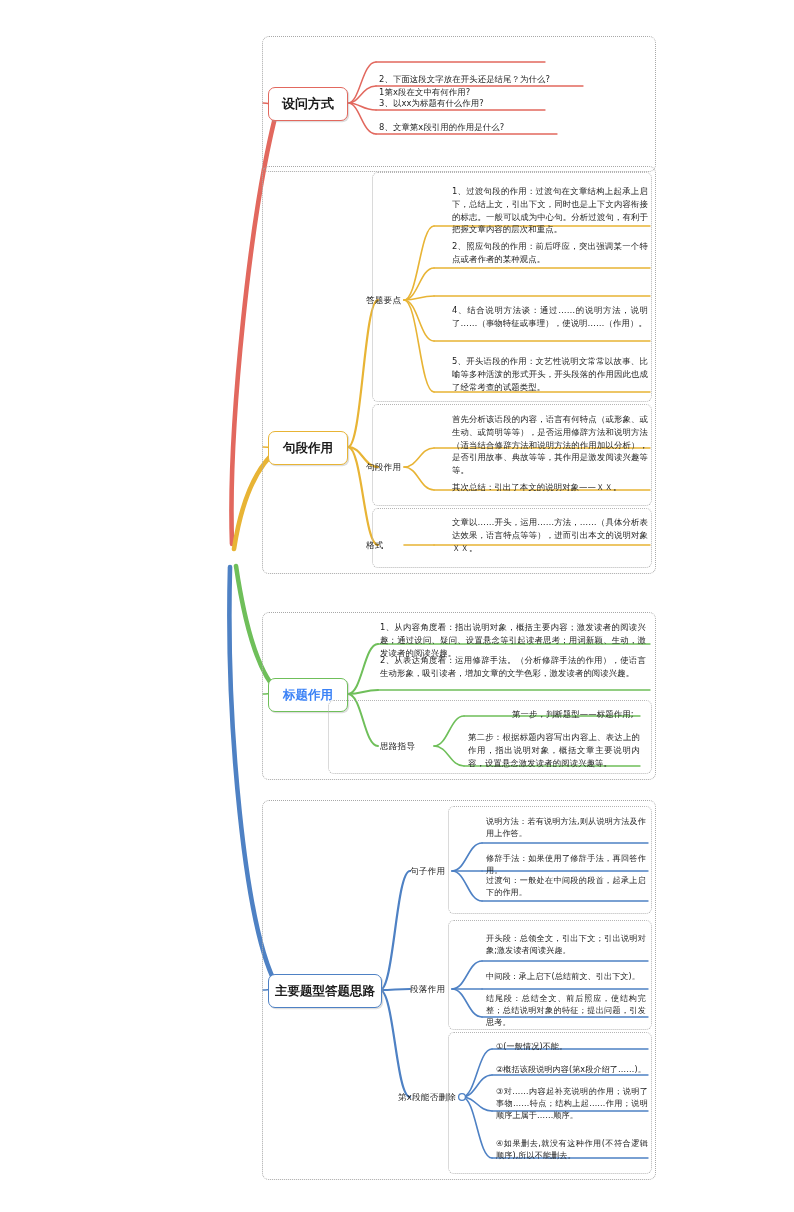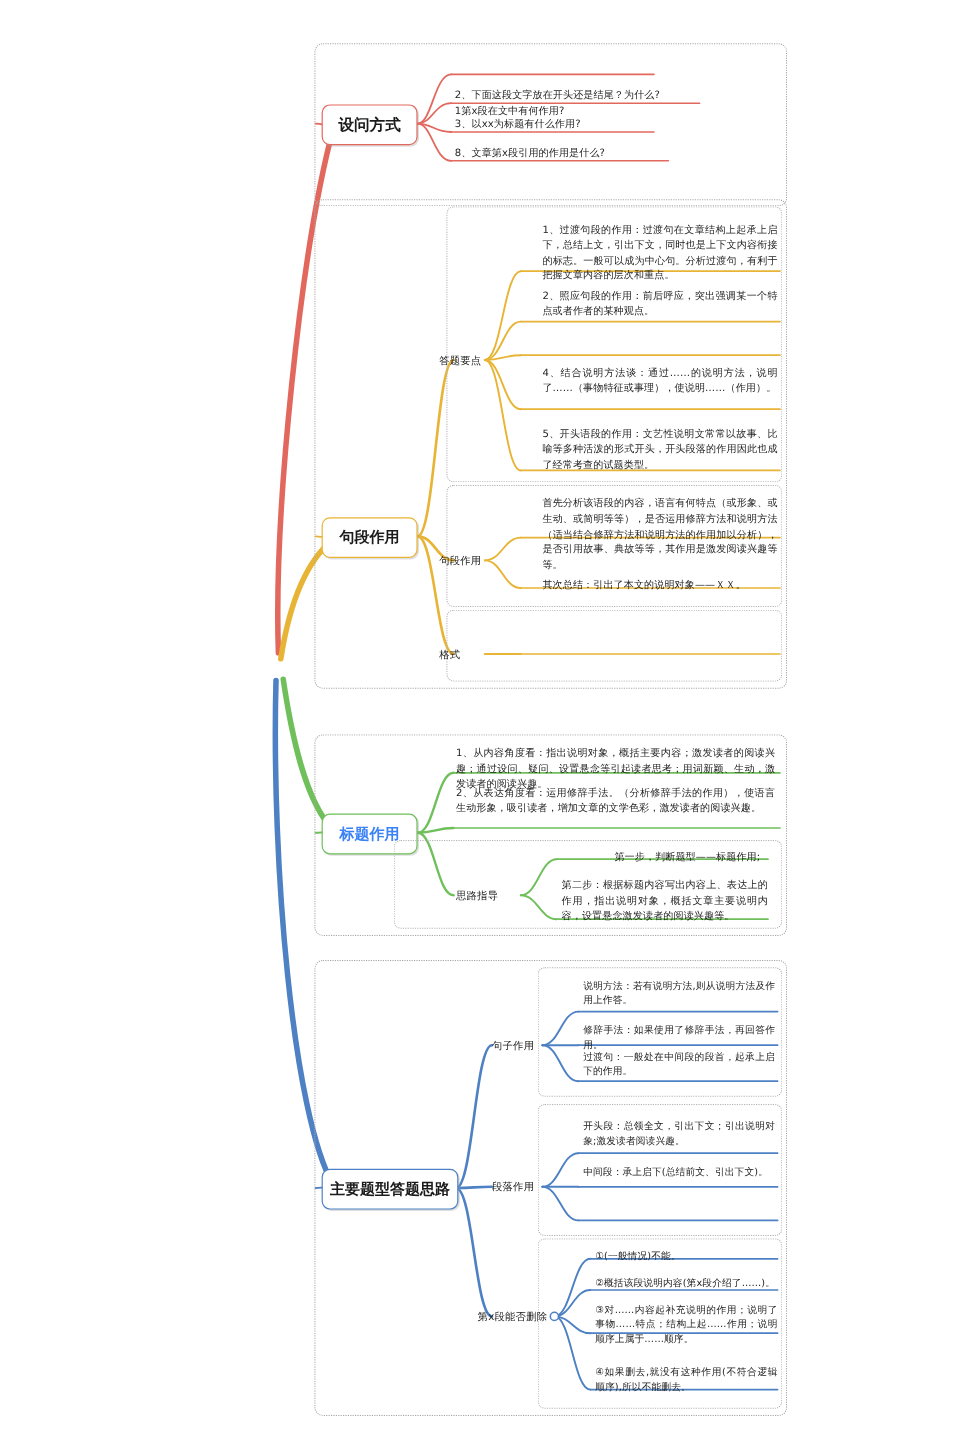--- a/index.html
+++ b/index.html
@@ -171,20 +171,21 @@
   <div class="leaf" style="left:452px;top:304px;width:196px;">4、结合说明方法谈：通过……的说明方法，说明了……（事物特征或事理），使说明……（作用）。</div>
   <div class="leaf" style="left:452px;top:355px;width:196px;">5、开头语段的作用：文艺性说明文常常以故事、比喻等多种活泼的形式开头，开头段落的作用因此也成了经常考查的试题类型。</div>
 
   <div class="frame inner" style="left:372px;top:404px;width:278px;height:100px;"></div>
   <div class="sublabel" style="left:366px;top:462px;">句段作用</div>
   <div class="leaf" style="left:452px;top:413px;width:196px;">首先分析该语段的内容，语言有何特点（或形象、或生动、或简明等等），是否运用修辞方法和说明方法（适当结合修辞方法和说明方法的作用加以分析），是否引用故事、典故等等，其作用是激发阅读兴趣等等。</div>
   <div class="leaf" style="left:452px;top:481px;width:196px;">其次总结：引出了本文的说明对象——ＸＸ。</div>
 
   <div class="frame inner" style="left:372px;top:508px;width:278px;height:58px;"></div>
   <div class="sublabel" style="left:366px;top:540px;">格式</div>
+  <div class="leaf" style="left:452px;top:516px;width:196px;">文章以……开头，运用……方法，……（具体分析表达效果，语言特点等等），进而引出本文的说明对象ＸＸ。</div>
 
   <div class="frame" style="left:262px;top:612px;width:392px;height:166px;"></div>
 
   <div class="pill green" style="left:268px;top:678px;width:78px;height:32px;font-size:12.5px;">
     <span>标题作用</span>
   </div>
 
   <div class="leaf" style="left:380px;top:621px;width:266px;">1、从内容角度看：指出说明对象，概括主要内容；激发读者的阅读兴趣；通过设问、疑问、设置悬念等引起读者思考；用词新颖、生动，激发读者的阅读兴趣。</div>
   <div class="leaf" style="left:380px;top:654px;width:266px;">2、从表达角度看：运用修辞手法。（分析修辞手法的作用），使语言生动形象，吸引读者，增加文章的文学色彩，激发读者的阅读兴趣。</div>
 
@@ -202,20 +203,21 @@
   <div class="frame inner" style="left:448px;top:806px;width:202px;height:106px;"></div>
   <div class="sublabel" style="left:410px;top:866px;">句子作用</div>
   <div class="leaf small" style="left:486px;top:852px;width:160px;">修辞手法：如果使用了修辞手法，再回答作用。</div>
   <div class="leaf small" style="left:486px;top:815px;width:160px;">说明方法：若有说明方法,则从说明方法及作用上作答。</div>
   <div class="leaf small" style="left:486px;top:874px;width:160px;">过渡句：一般处在中间段的段首，起承上启下的作用。</div>
 
   <div class="frame inner" style="left:448px;top:920px;width:202px;height:108px;"></div>
   <div class="sublabel" style="left:410px;top:984px;">段落作用</div>
   <div class="leaf small" style="left:486px;top:932px;width:160px;">开头段：总领全文，引出下文；引出说明对象;激发读者阅读兴趣。</div>
   <div class="leaf small" style="left:486px;top:970px;width:160px;">中间段：承上启下(总结前文、引出下文)。</div>
+  <div class="leaf small" style="left:486px;top:992px;width:160px;">结尾段：总结全文、前后照应，使结构完整；总结说明对象的特征；提出问题，引发思考。</div>
 
   <div class="frame inner" style="left:448px;top:1032px;width:202px;height:140px;"></div>
   <div class="sublabel" style="left:398px;top:1092px;">第x段能否删除</div>
   <div class="leaf small" style="left:496px;top:1040px;width:152px;">①(一般情况)不能。</div>
   <div class="leaf small" style="left:496px;top:1063px;width:152px;">②概括该段说明内容(第x段介绍了……)。</div>
   <div class="leaf small" style="left:496px;top:1085px;width:152px;">③对……内容起补充说明的作用；说明了事物……特点；结构上起……作用；说明顺序上属于……顺序。</div>
   <div class="leaf small" style="left:496px;top:1137px;width:152px;">④如果删去,就没有这种作用(不符合逻辑顺序),所以不能删去。</div>
 
 </div>
 

